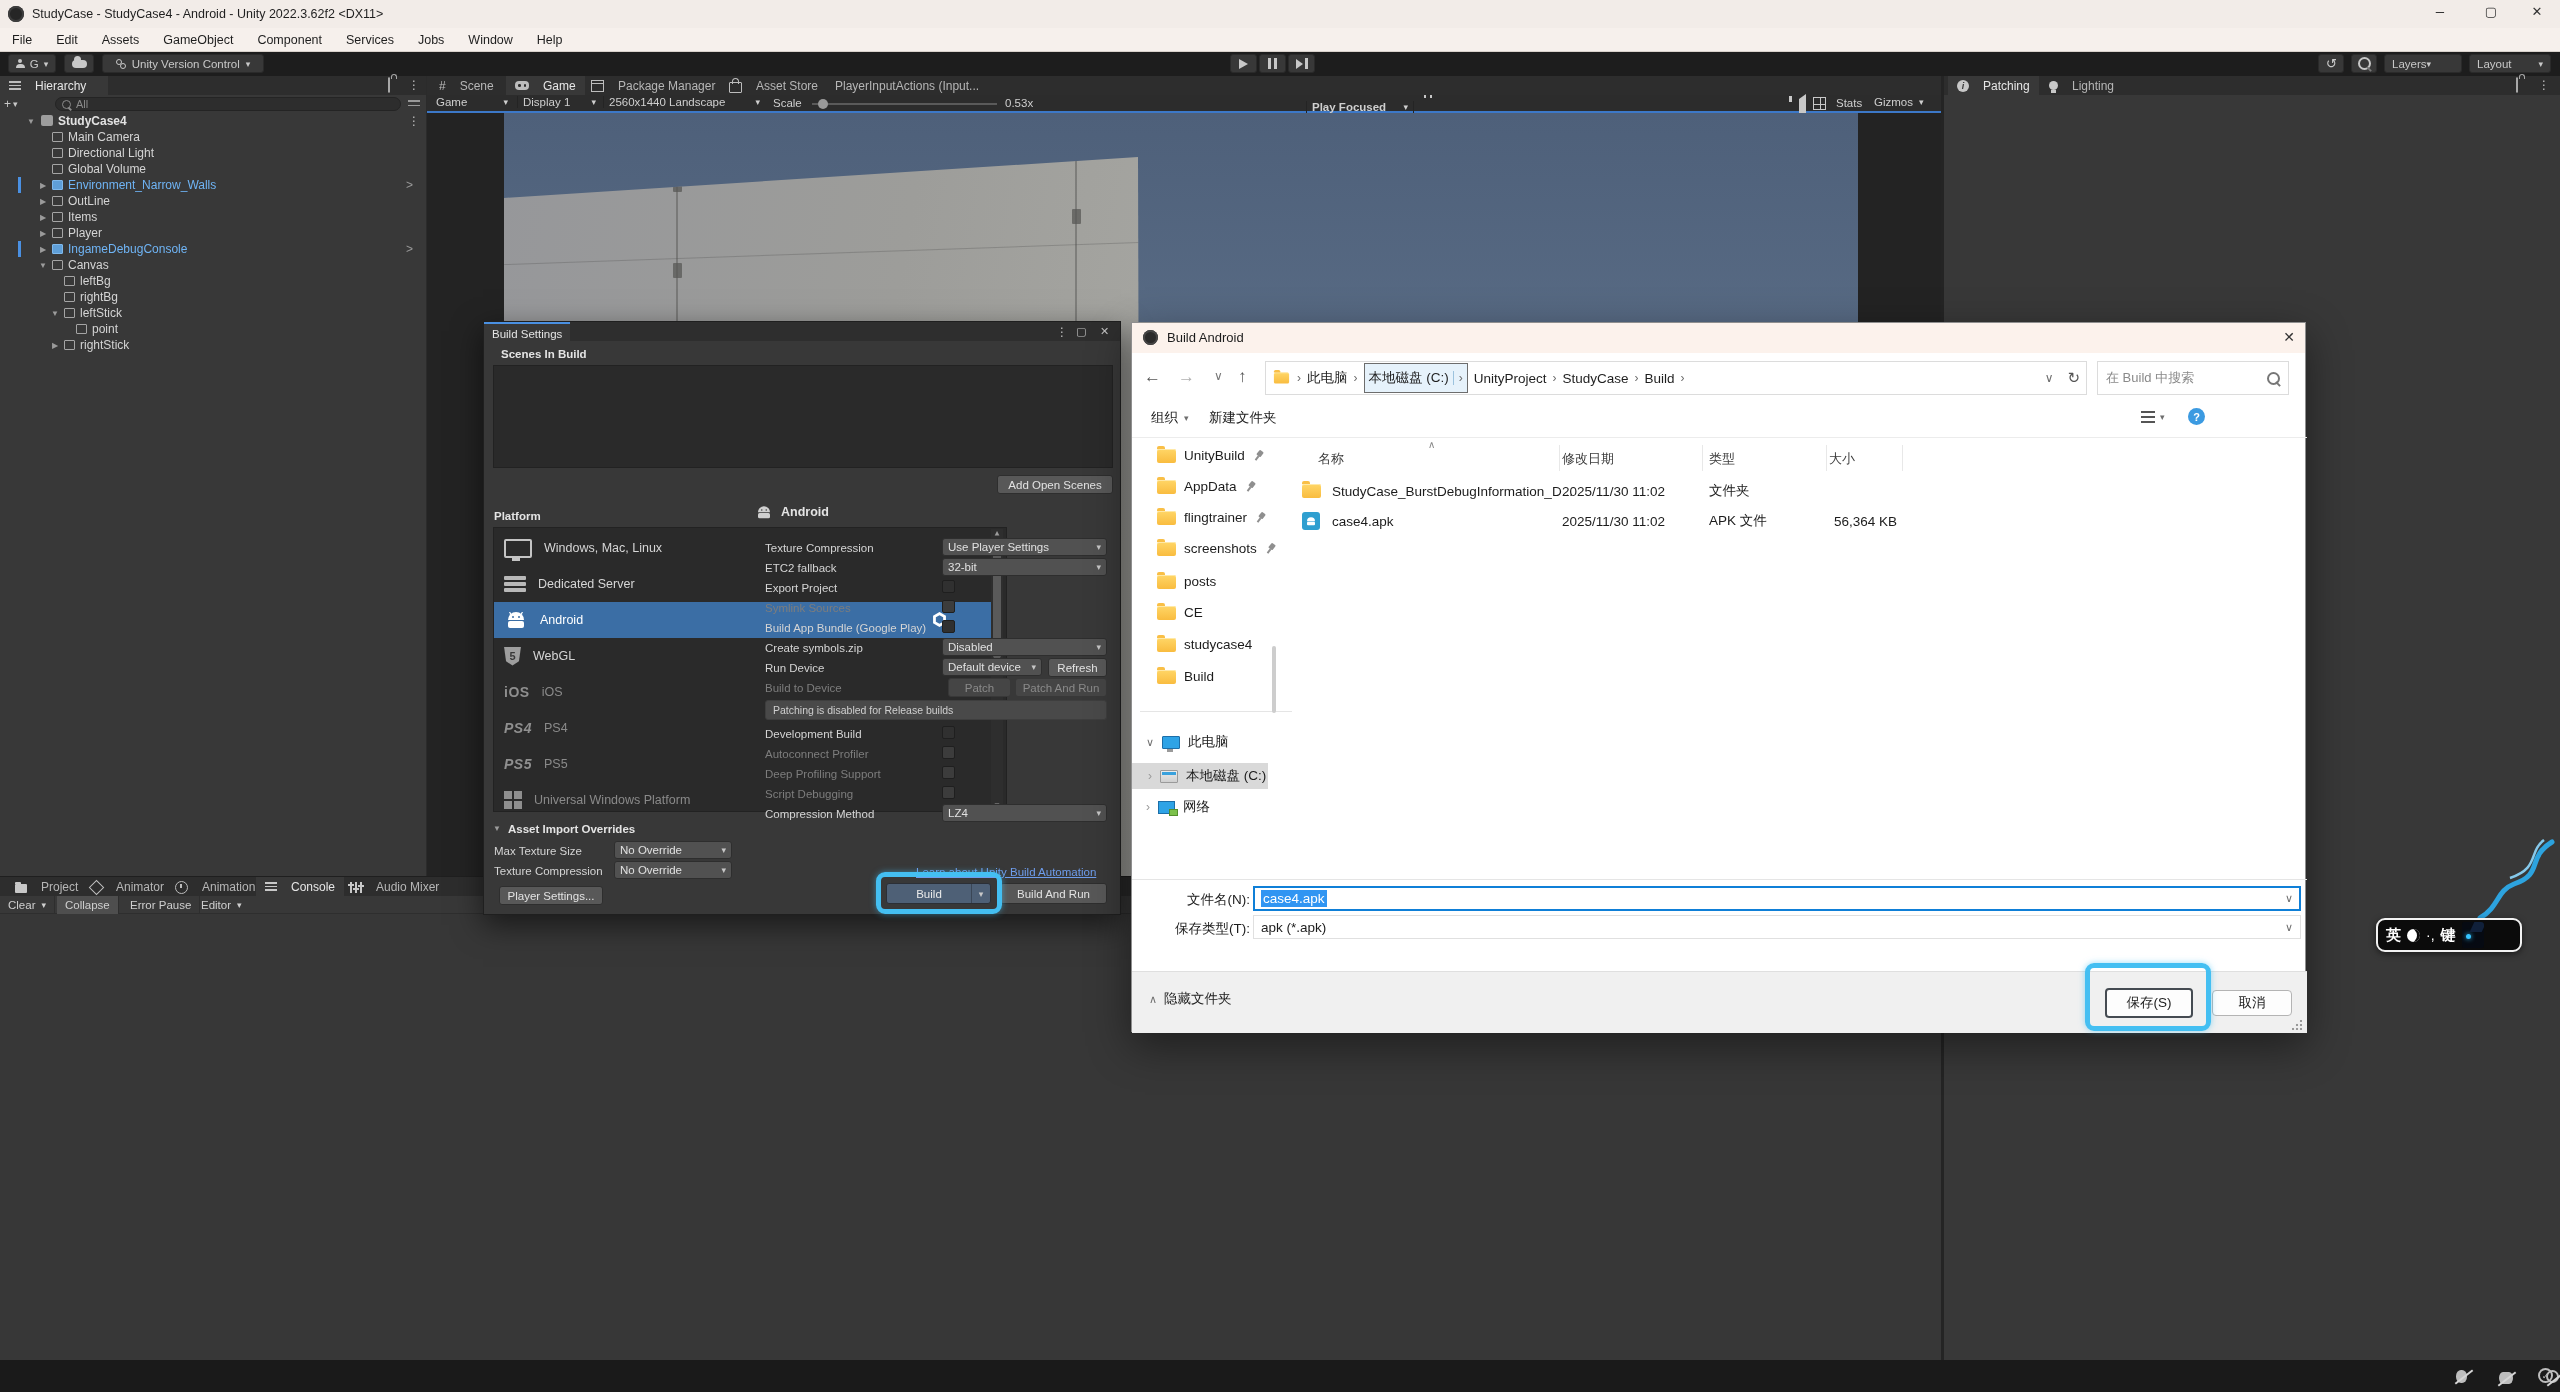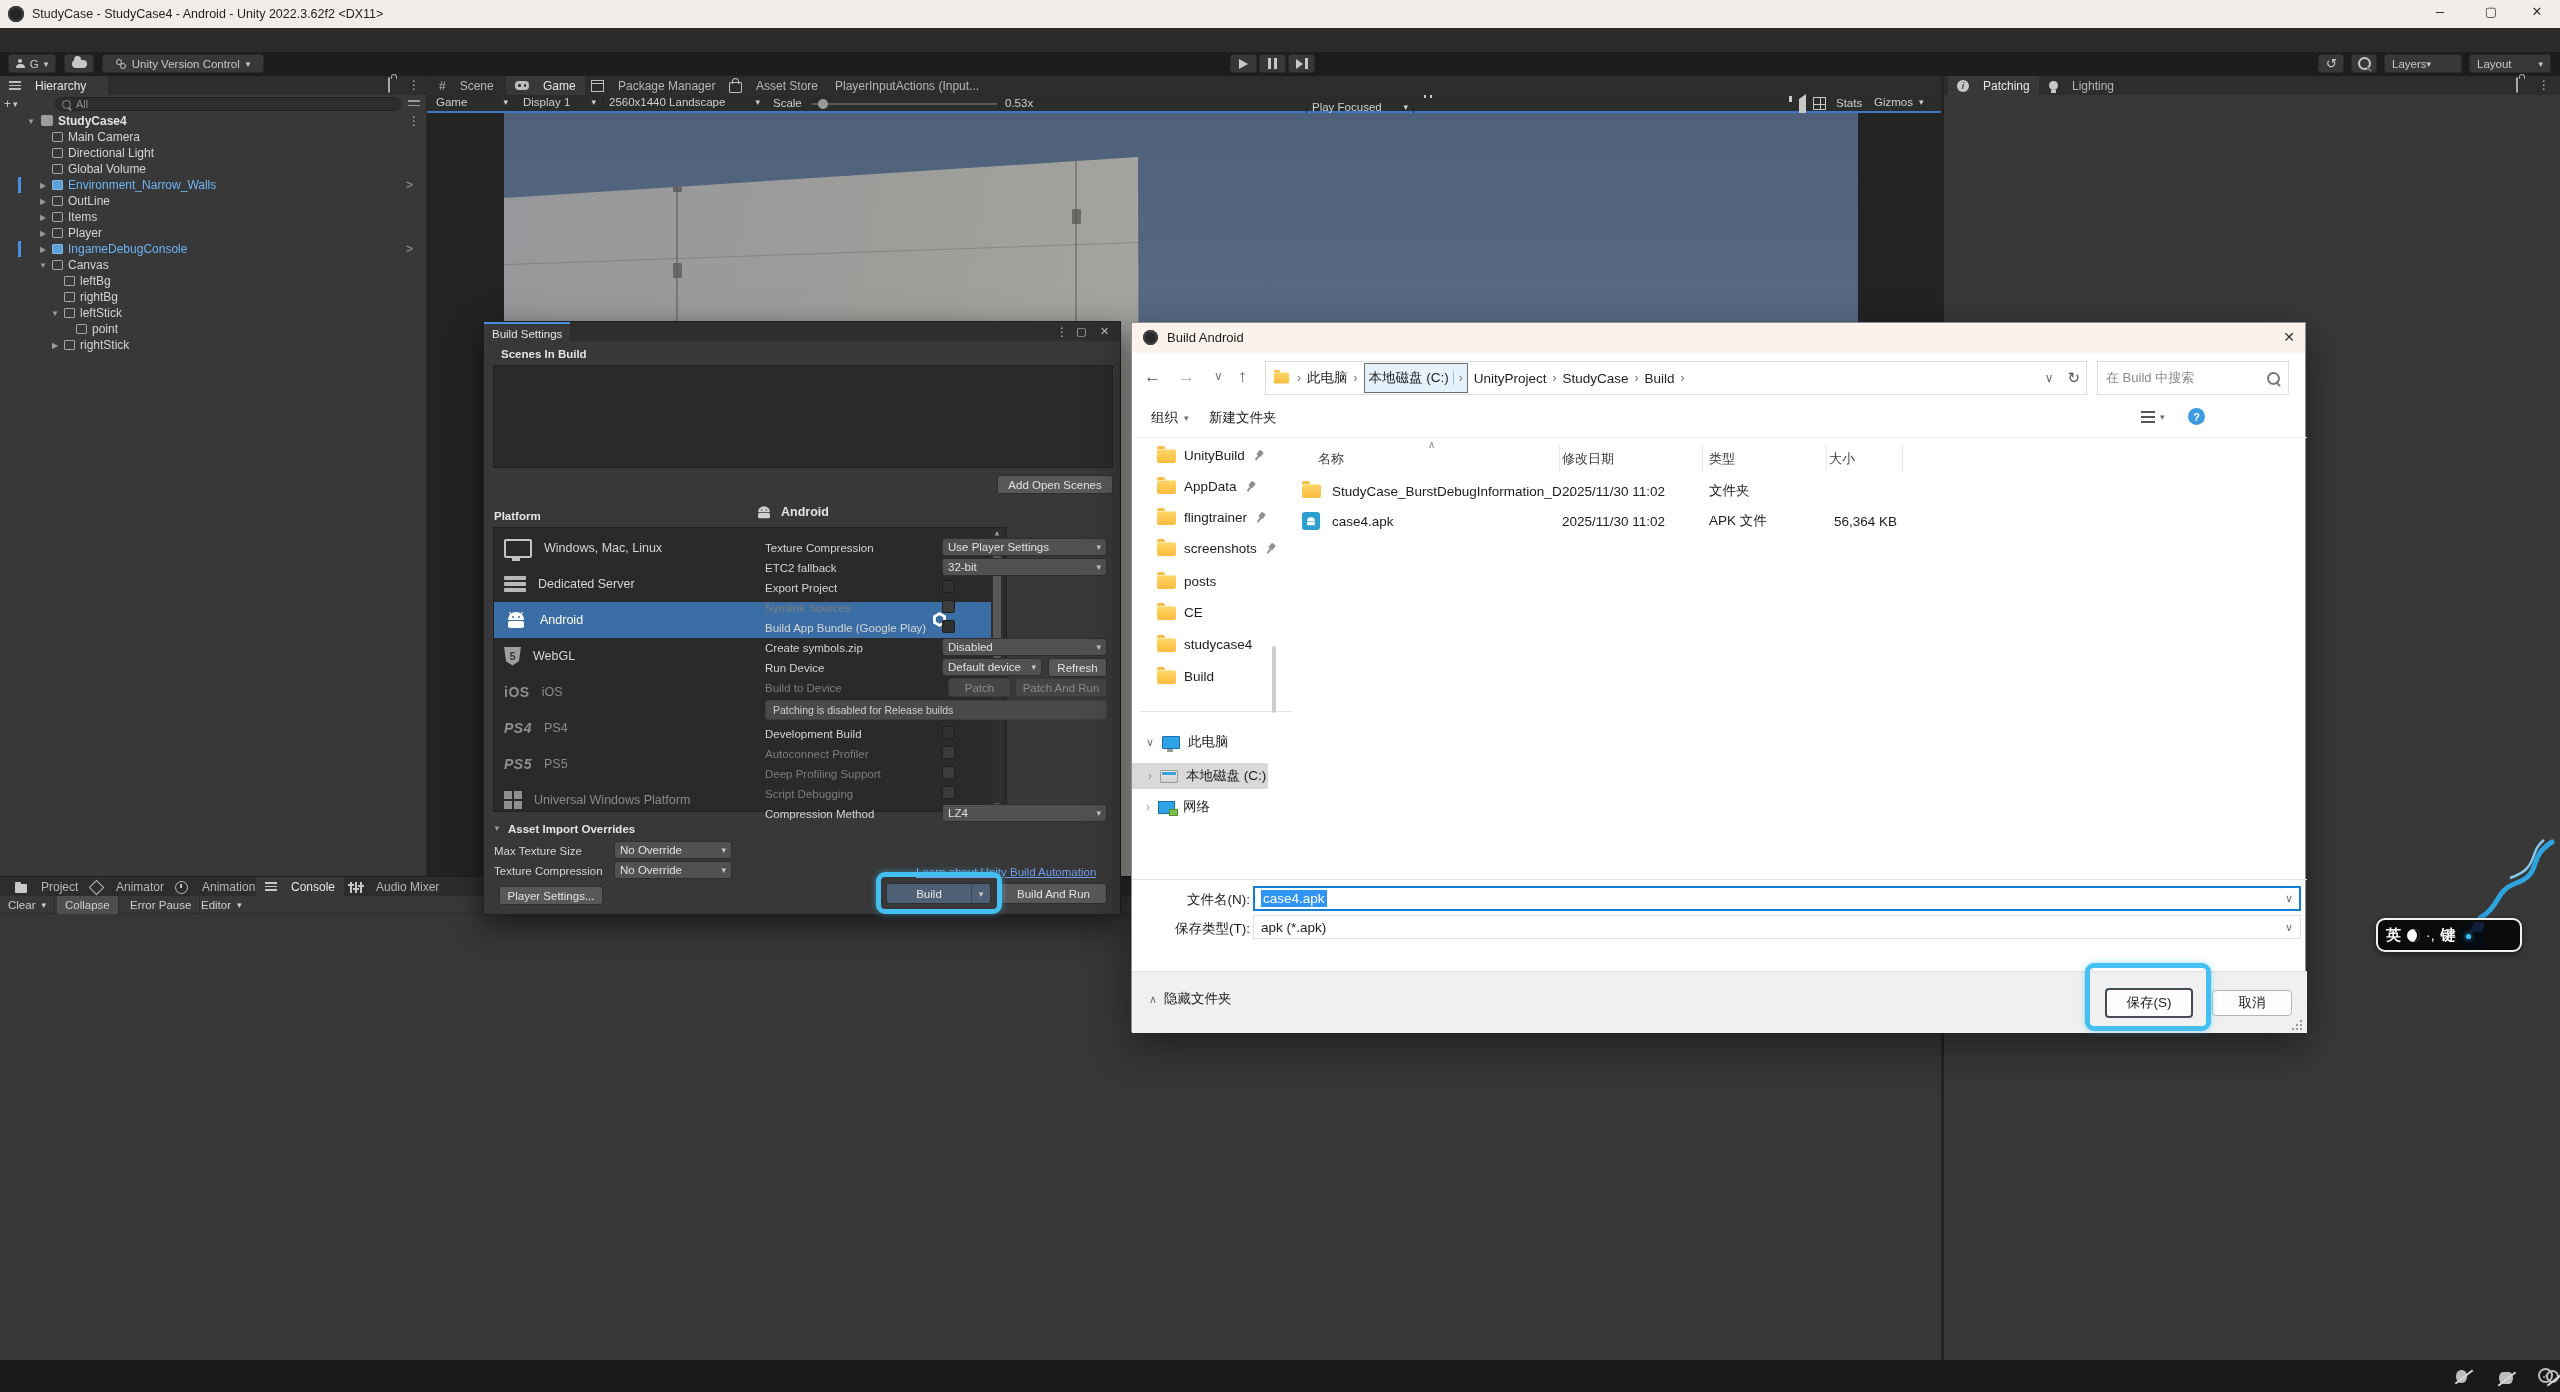--- a/index.html
+++ b/index.html
@@ -145,20 +145,31 @@
 <div id="root">
 
   <div class="a titlebar flex">
     <span class="a" style="left:8px;top:6px;width:16px;height:16px;border-radius:50%;background:#262626;box-shadow:inset 0 0 0 2px #3c3c3c;"></span>
     <span class="a" style="left:32px;top:7px;white-space:nowrap;">StudyCase - StudyCase4 - Android - Unity 2022.3.62f2 &lt;DX11&gt;</span>
     <span class="a" style="left:2425px;top:2px;width:30px;text-align:center;font-size:15px;color:#333;">–</span>
     <span class="a" style="left:2476px;top:4px;width:30px;text-align:center;font-size:13px;color:#333;">▢</span>
     <span class="a" style="left:2522px;top:4px;width:30px;text-align:center;font-size:13px;color:#333;">✕</span>
   </div>
 
+  <div class="a menubar flex">
+    <span class="menuitem">File</span>
+    <span class="menuitem">Edit</span>
+    <span class="menuitem">Assets</span>
+    <span class="menuitem">GameObject</span>
+    <span class="menuitem">Component</span>
+    <span class="menuitem">Services</span>
+    <span class="menuitem">Jobs</span>
+    <span class="menuitem">Window</span>
+    <span class="menuitem">Help</span>
+  </div>
 
   <div class="a utoolbar">
     <div class="a tbtn" style="left:8px;top:2px;width:48px;gap:5px;">
       <span class="person"></span>
       <span>G</span>
       <span style="font-size:9px;">▾</span>
     </div>
     <div class="a tbtn" style="left:64px;top:2px;width:30px;">
       <span class="cloud"></span>
     </div>
@@ -322,21 +333,21 @@
     </div>
     <div class="a flex" style="left:176px;top:1px;width:162px;color:#cfcfcf;font-size:11.5px;justify-content:space-between;padding:0 5px;border-left:1px solid #242424;">
       <span>2560x1440 Landscape</span>
         <span style="font-size:9px;">▾</span>
     </div>
     <span class="a" style="left:346px;top:2px;color:#cfcfcf;font-size:11.5px;">Scale</span>
     <div class="a" style="left:385px;top:8px;width:185px;height:2px;background:#5a5a5a;">
       <span class="a" style="left:6px;top:-4px;width:10px;height:10px;border-radius:50%;background:#9a9a9a;"></span>
     </div>
     <span class="a" style="left:578px;top:2px;color:#cfcfcf;font-size:11.5px;">0.53x</span>
-    <div class="a flex" style="left:879px;top:6px;width:108px;color:#cfcfcf;font-size:11.5px;justify-content:space-between;padding:0 5px;border-left:1px solid #242424;border-right:1px solid #242424;">
+    <div class="a flex" style="left:879px;top:6px;width:108px;color:#cfcfcf;font-size:11.5px;justify-content:space-between;padding:0 5px;border-left:1px solid #242424;border-right:1px solid #242424;font-weight:bold;">
       <span>Play Focused</span>
         <span style="font-size:9px;">▾</span>
     </div>
     <span class="a bugi" style="left:996px;top:3px;"></span>
     <span class="a spk" style="left:1372px;top:4px;"></span>
     <span class="a grid9" style="left:1386px;top:2px;"></span>
     <span class="a" style="left:1409px;top:2px;color:#cfcfcf;font-size:11.5px;">Stats</span>
     <div class="a flex" style="left:1447px;top:1px;gap:6px;color:#cfcfcf;font-size:11.5px;">
       <span>Gizmos</span>
         <span style="font-size:9px;">▾</span>

